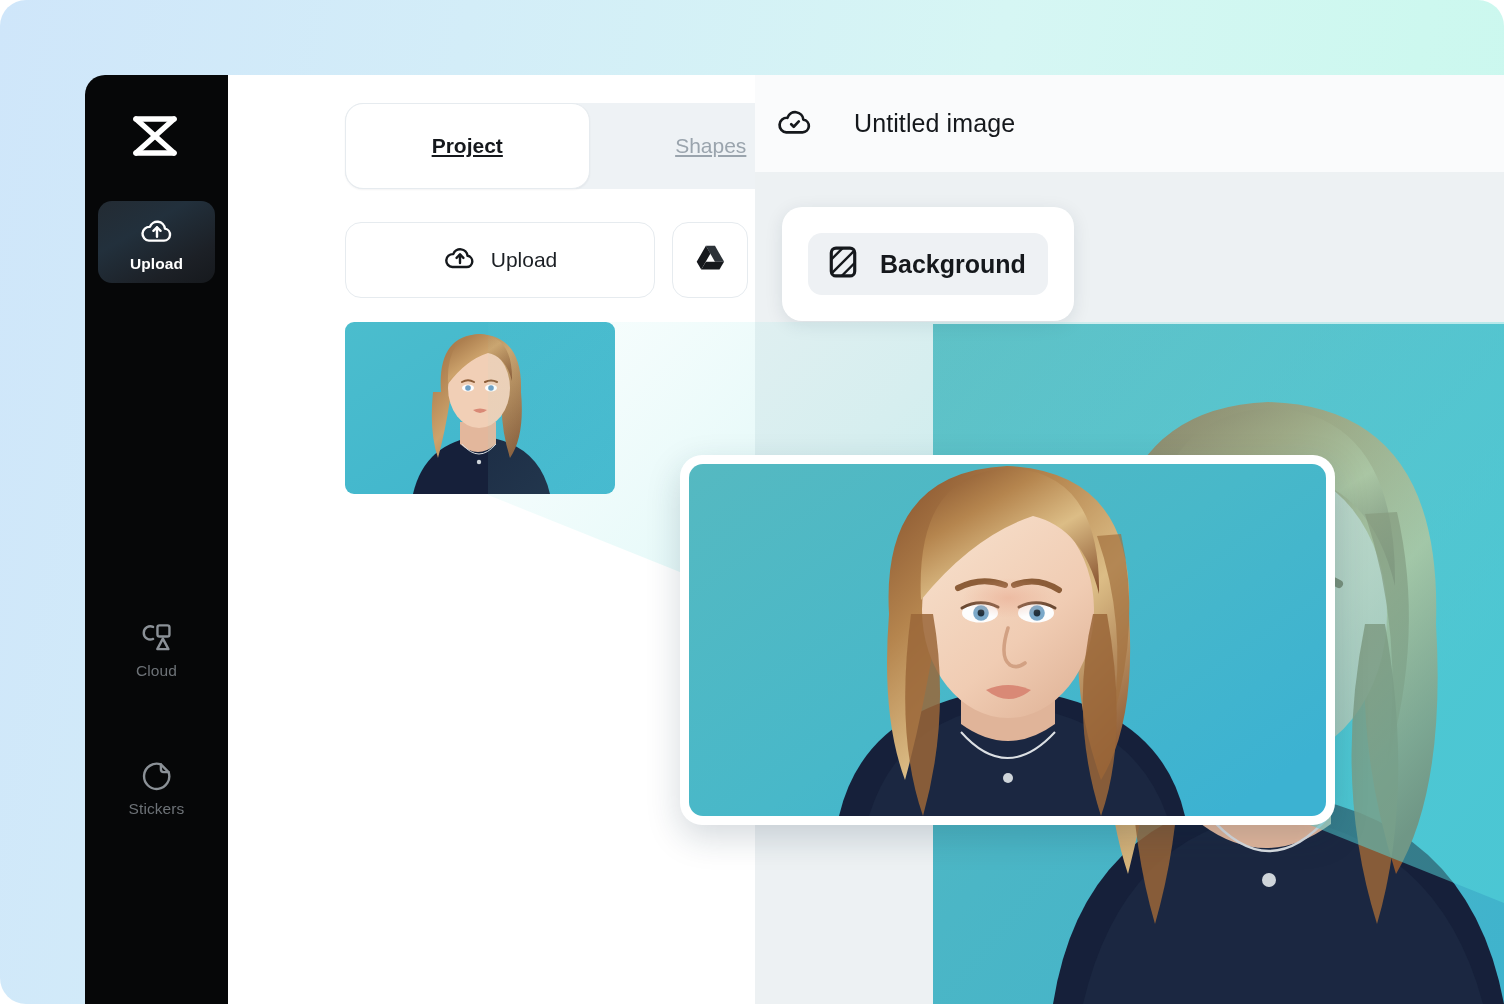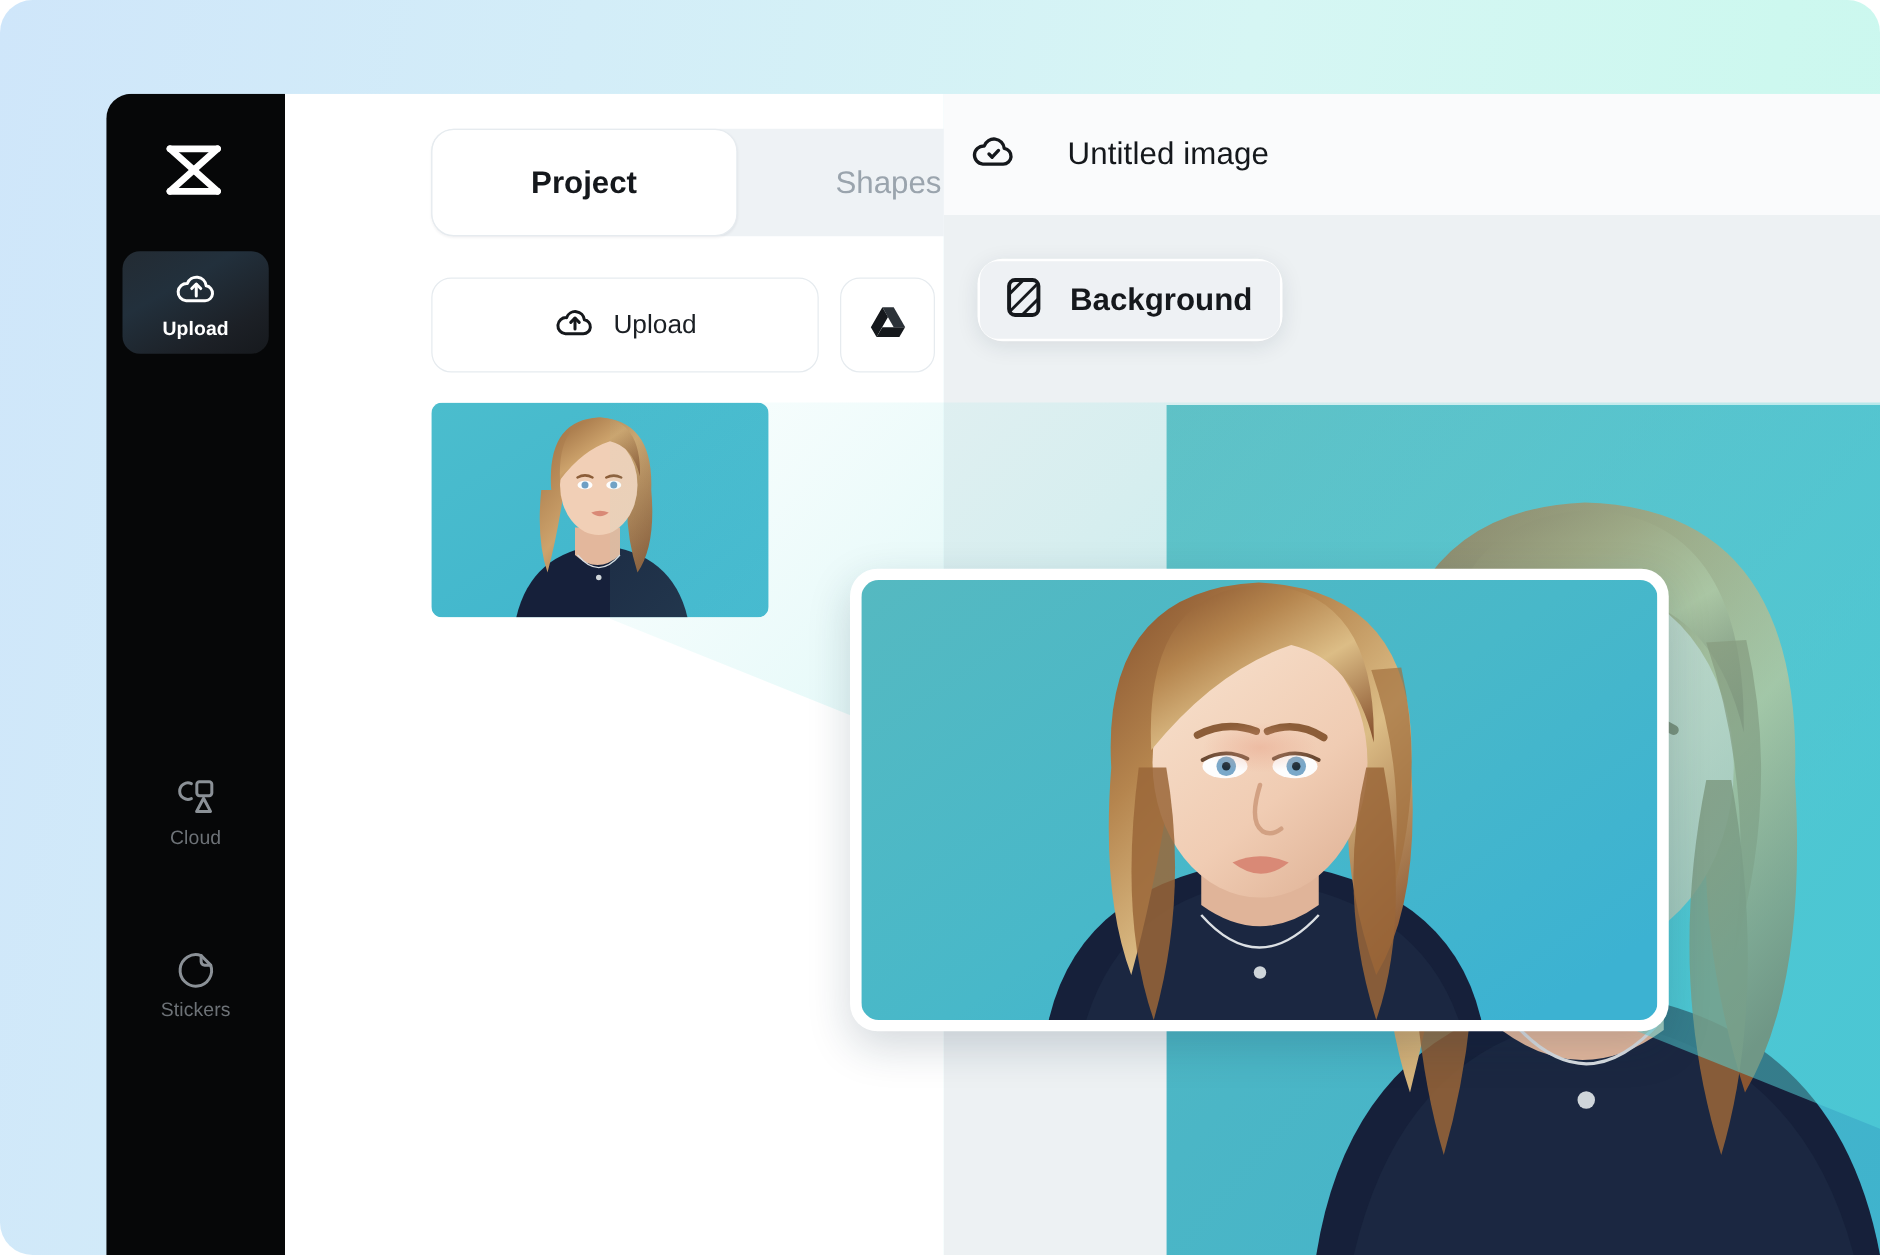--- a/index.html
+++ b/index.html
@@ -63,21 +63,21 @@
     overflow: hidden;
   }
   #segmented {
     position: absolute; left: 117px; top: 28px;
     width: 487px; height: 86px;
     background: #eef2f5; border-radius: 18px;
     display: flex; padding: 0;
   }
   .seg {
     flex: 1; display: flex; align-items: center; justify-content: center;
-    font-size: 25px; color: #9aa4ad; border-radius: 18px; cursor: pointer;
+    font-size: 21px; color: #9aa4ad; border-radius: 18px; cursor: pointer; text-decoration: underline;
   }
   .seg.on {
     background: #ffffff; color: #15181c; font-weight: 700;
     border: 1.5px solid #e6ebef;
     box-shadow: 0 1px 2px rgba(16,24,40,.05);
   }
 
   #uploadrow { position: absolute; left: 117px; top: 147px; display: flex; gap: 17px; }
   #uploadbtn {
     width: 310px; height: 76px; border: 1.6px solid #e6ebef; border-radius: 16px;
@@ -105,21 +105,21 @@
   }
   #topbar {
     position: absolute; left: 0; top: 0; width: 749px; height: 97px;
     background: #fafbfc;
     display: flex; align-items: center; gap: 40px; padding-left: 21px;
   }
   #doctitle { font-size: 25px; color: #15181c; letter-spacing: .1px; }
 
   #bgcard {
     position: absolute; left: 27px; top: 132px;
-    background: #ffffff; border-radius: 20px; padding: 2px;
+    background: #ffffff; border-radius: 20px; padding: 26px;
     box-shadow: 0 4px 18px rgba(20,40,60,.10);
     cursor: pointer;
   }
   #bgpill {
     background: #eef1f4; border-radius: 14px;
     height: 62px; padding: 0 22px 0 16px;
     display: flex; align-items: center; gap: 18px;
   }
   #bgpill .bg-label { font-size: 25px; font-weight: 700; color: #15181c; }
 

